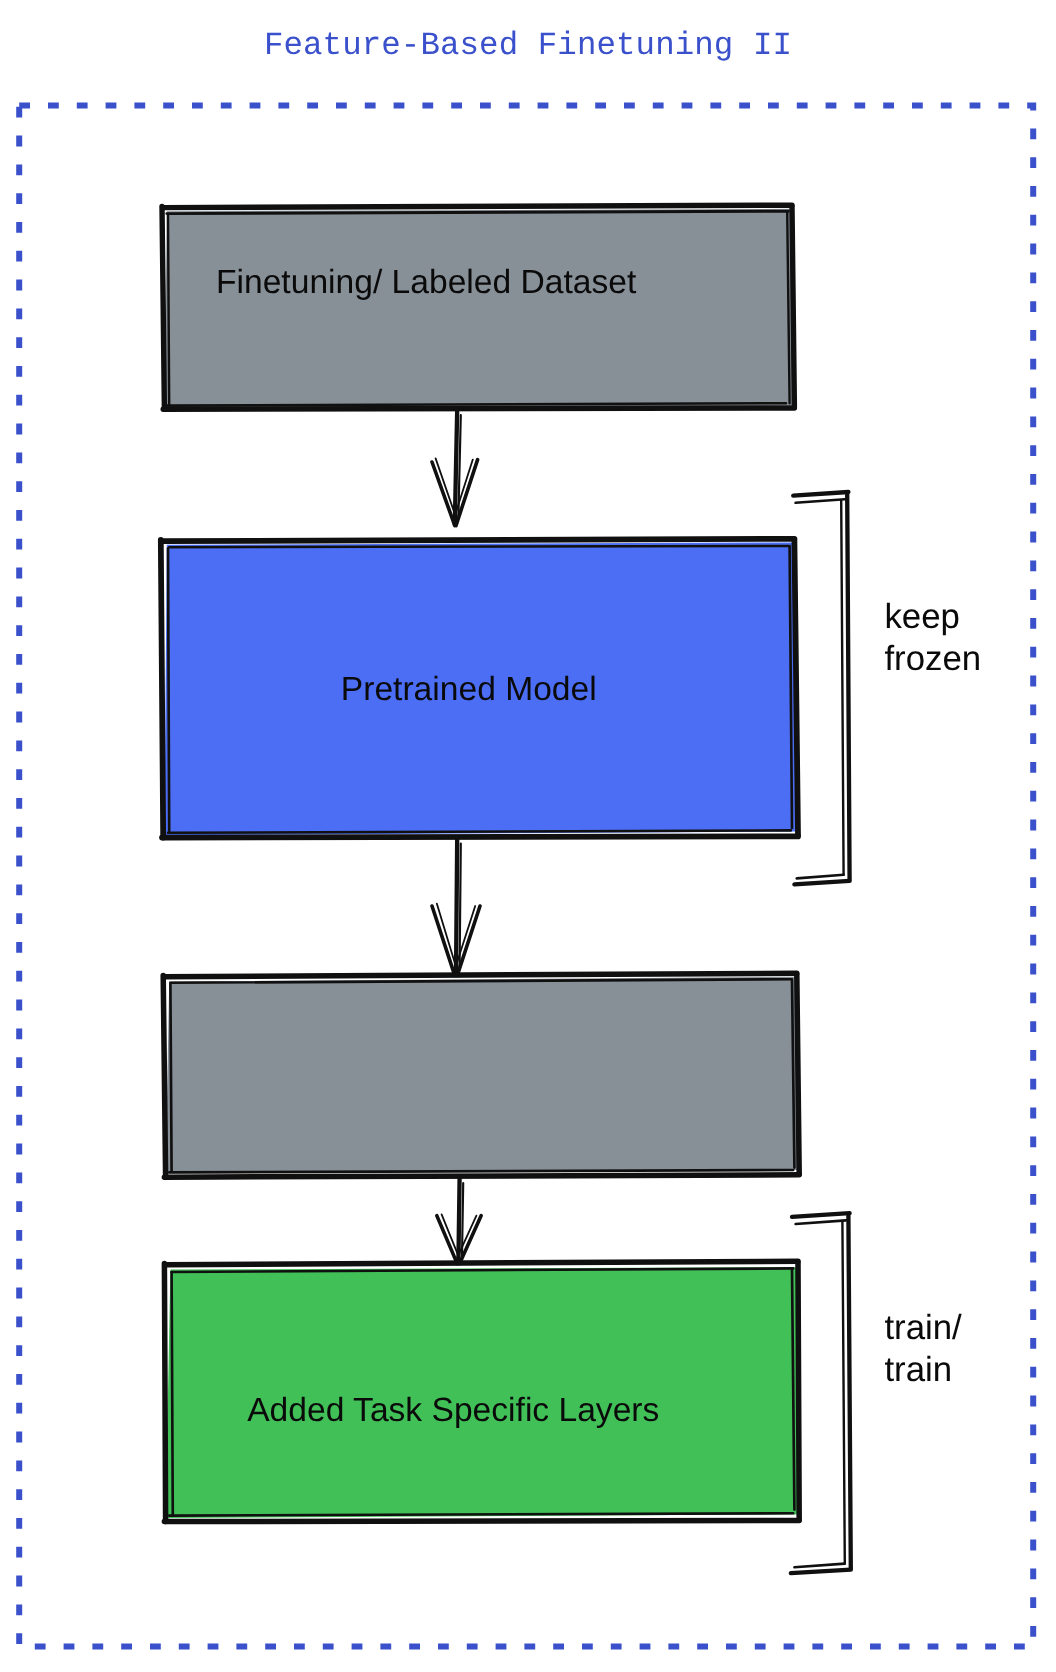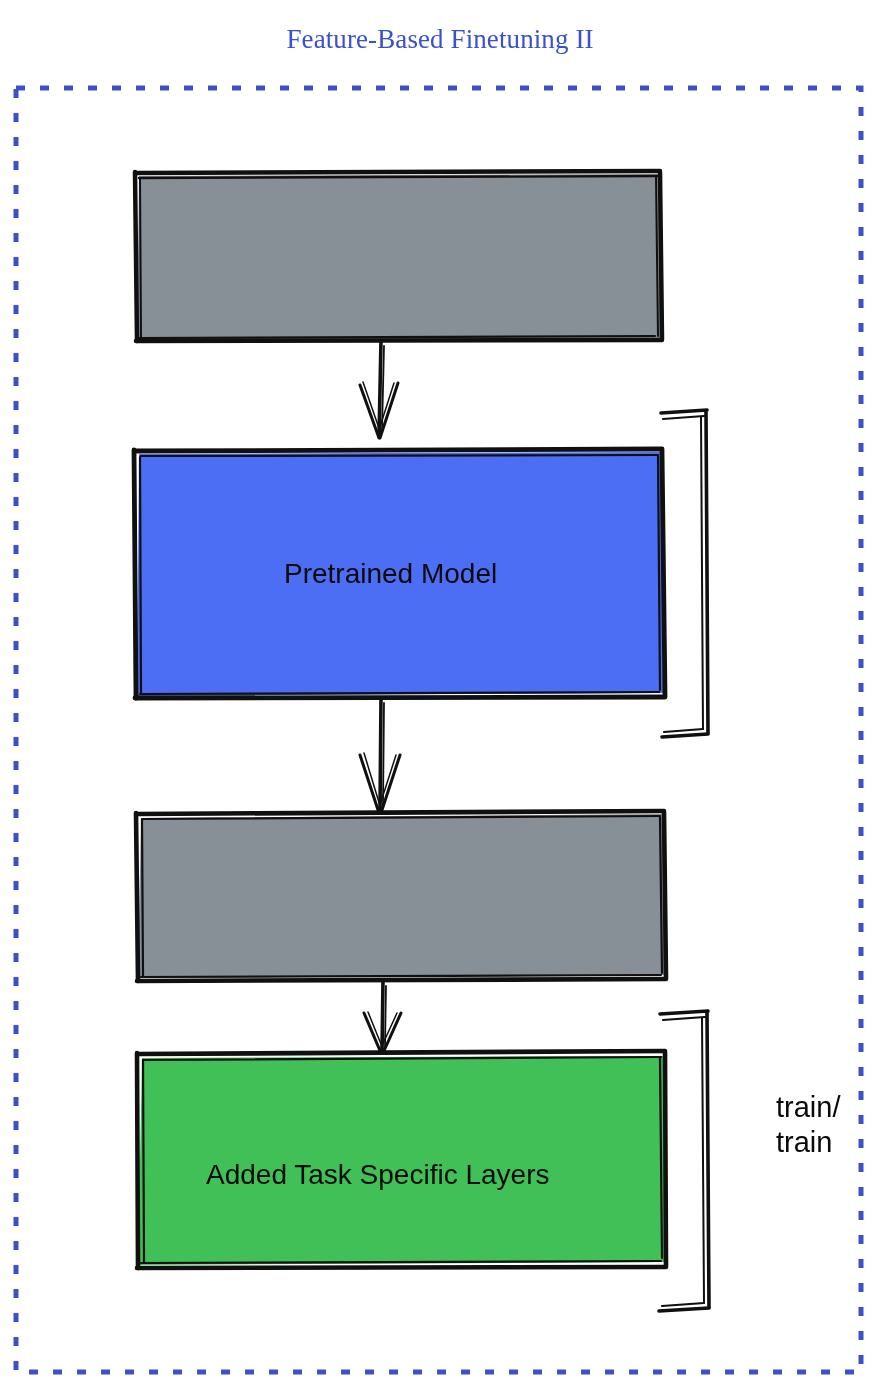--- a/index.html
+++ b/index.html
@@ -25,21 +25,21 @@
     width: 880px;
     height: 1393px;
   }
   .diagram-title {
     position: absolute;
     left: 0;
     top: 24px;
     width: 880px;
     text-align: center;
     font-size: 27px;
-    font-family: Liberation Serif, serif;
+    font-family: Liberation Mono, monospace;
     color: #3b51cc;
     letter-spacing: 0.1px;
     user-select: none;
   }
   .node-label {
     position: absolute;
     font-family: "Liberation Sans", sans-serif;
     color: #0a0a0a;
     font-size: 28px;
     white-space: nowrap;
@@ -152,25 +152,30 @@
     <g>
       <path d="M660,1014 L708,1011" fill="none" stroke="#101010" stroke-width="3.6" stroke-linecap="round"></path>
       <path d="M663,1020 L705,1017" fill="none" stroke="#101010" stroke-width="2.2" stroke-linecap="round"></path>
       <path d="M707,1013 L709,1307" fill="none" stroke="#101010" stroke-width="3.6" stroke-linecap="round"></path>
       <path d="M702,1018 L704,1303" fill="none" stroke="#101010" stroke-width="2" stroke-linecap="round"></path>
       <path d="M709,1308 L659,1311" fill="none" stroke="#101010" stroke-width="3.6" stroke-linecap="round"></path>
       <path d="M704,1303 L662,1306" fill="none" stroke="#101010" stroke-width="2.2" stroke-linecap="round"></path>
     </g>
   </svg>
 
+  <div class="node-label" style="left:180px; top:219px;">Finetuning/ Labeled Dataset</div>
 
   <div class="node-label" style="left:284px; top:558px;">Pretrained Model</div>
 
 
   <div class="node-label" style="left:206px; top:1159px;">Added Task Specific Layers</div>
 
+  <div class="bracket-label" style="left:737px; top:497px;">
+    <div>keep</div>
+    <div>frozen</div>
+  </div>
 
-  <div class="bracket-label" style="left:737px; top:1090px;margin-left:39px;">
+  <div class="bracket-label" style="left:737px; top:1090px;">
     <div>train/</div>
     <div>train</div>
   </div>
 
 </div>
 
 </body></html>

